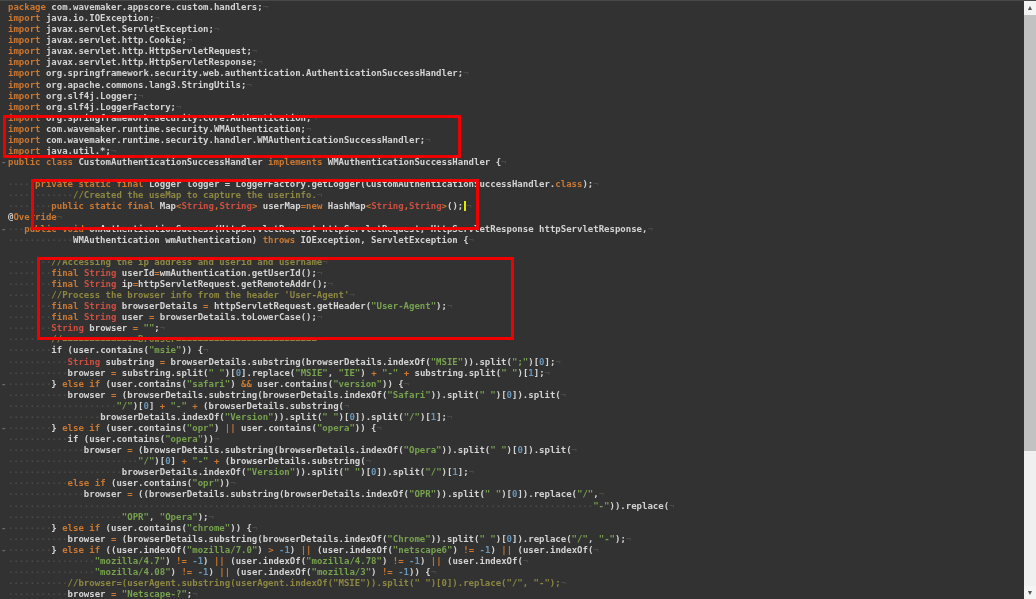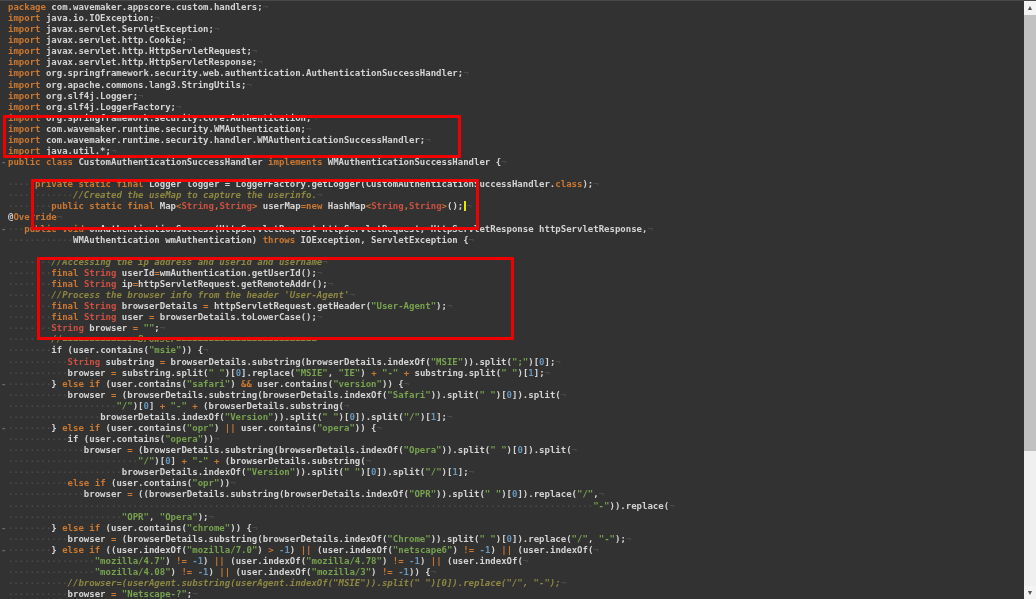--- a/index.html
+++ b/index.html
@@ -5,21 +5,21 @@
   html,body{margin:0;padding:0;background:#222;}
   #screen{position:relative;width:1036px;height:599px;background:#323232;overflow:hidden;
           border-top:1px solid #484848;box-sizing:border-box;}
   #code{position:absolute;left:0;top:1px;width:1024px;bottom:0;
         font-family:"DejaVu Sans Mono",monospace;font-size:9px;font-weight:bold;
         line-height:11.08px;white-space:pre;color:#d4d4d4;cursor:text;}
   .line{height:11.08px;position:relative;padding-left:8px;}
   .k{color:var(--kw)}          
   .t{color:var(--ty)}          
   .s{color:var(--st)}          
-  .c{color:var(--cm);font-style:italic}  
+  .c{color:var(--cm);}  
   .n{color:var(--nu)}          
   .o{color:var(--kw)}          
   .ws{color:#4d4d45}           
   .eol{color:#4a4a42}          
   .f{position:absolute;left:1px;color:#6a6a6a}
   .caret{display:inline-block;width:2px;height:10px;background:var(--caret);
          vertical-align:text-bottom;margin-left:1px}
   .annotation{position:absolute;border:3px solid #f00000;z-index:6;pointer-events:none}
   
   #vscroll{position:absolute;right:0;top:0;width:12px;height:599px;background:#f0f0f0;}

